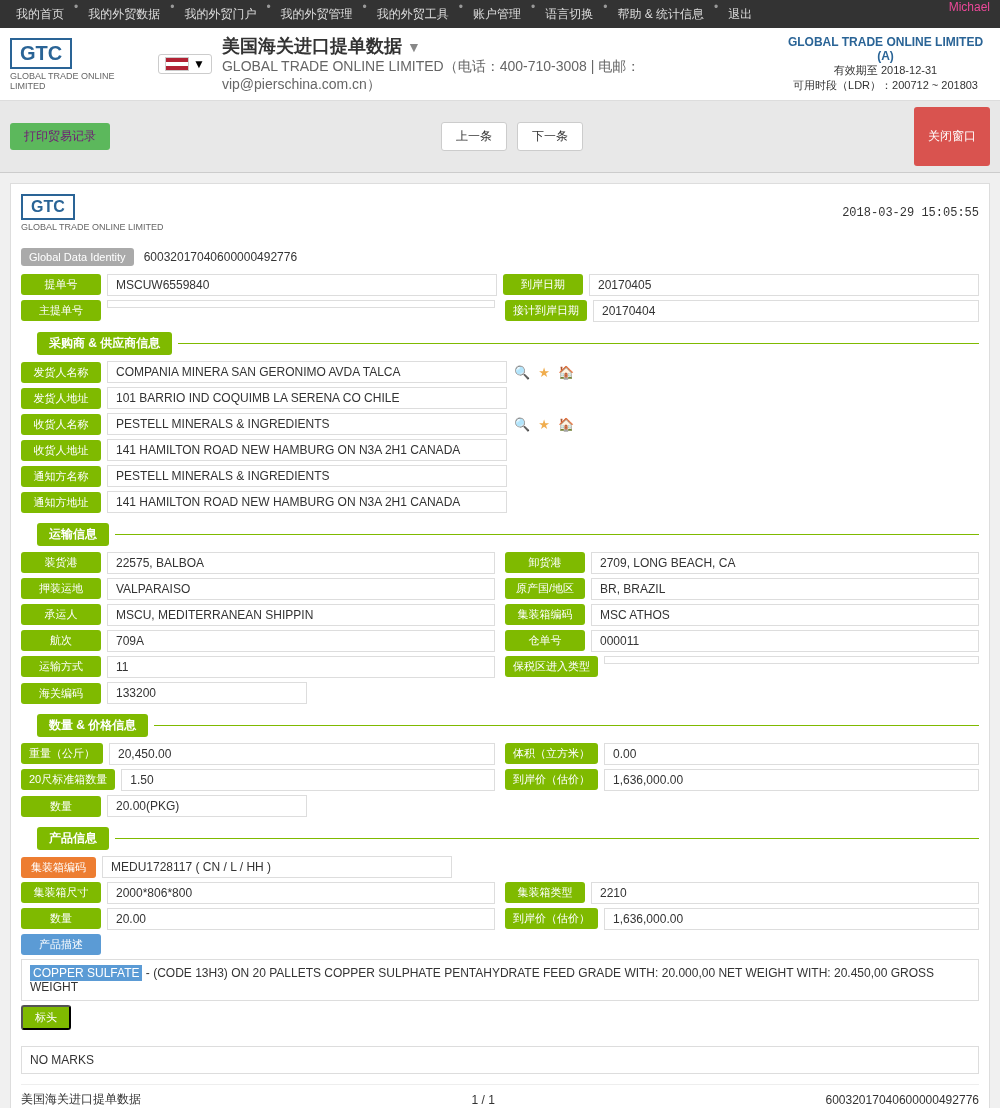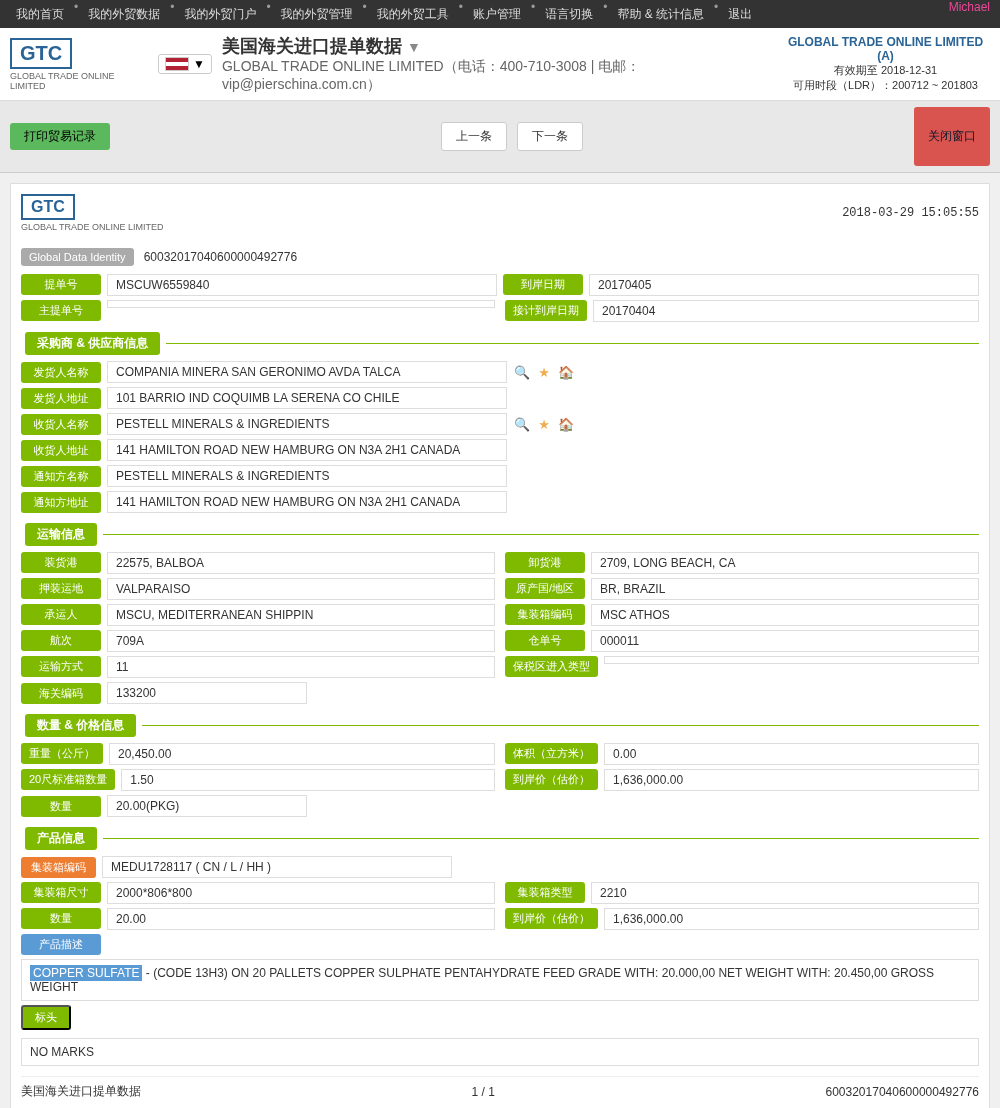--- a/index.html
+++ b/index.html
@@ -19,23 +19,23 @@
     .flag { width: 24px; height: 14px; background: linear-gradient(#b22234 33%, #fff 33%, #fff 66%, #b22234 66%); border: 1px solid #ccc; }
     .header-title { font-size: 18px; font-weight: bold; color: #333; }
     .header-contact { font-size: 14px; color: #666; }
     .header-right { text-align: center; }
     .header-company { color: #2a6496; font-weight: bold; font-size: 12px; }
     .header-expire { font-size: 11px; color: #333; }
     .header-period { font-size: 11px; color: #333; }
 
     
     .toolbar { background: #e8e8e8; padding: 6px 10px; display: flex; gap: 10px; align-items: center; border-bottom: 1px solid #ccc; }
-    .btn-print { background: #5cb85c; color: #000000; border: none; padding: 5px 14px; border-radius: 3px; cursor: pointer; font-size: 12px; }
+    .btn-print { background: #5cb85c; color: #701a75; border: none; padding: 5px 14px; border-radius: 3px; cursor: pointer; font-size: 12px; }
     .btn-nav { background: #fff; border: 1px solid #ccc; padding: 5px 14px; border-radius: 3px; cursor: pointer; font-size: 12px; color: #333; }
-    .btn-close { background: #d9534f; color: #0f172a; border: none; padding: 21px 14px; border-radius: 3px; cursor: pointer; font-size: 12px; }
+    .btn-close { background: #d9534f; color: #ffffff; border: none; padding: 21px 14px; border-radius: 3px; cursor: pointer; font-size: 12px; }
     .toolbar-spacer { flex: 1; }
 
     
     .main-content { background: #fff; margin: 10px; padding: 10px; border: 1px solid #ddd; }
 
     
     .doc-header { display: flex; justify-content: space-between; align-items: center; margin-bottom: 10px; padding-bottom: 6px; }
     .gtc-logo { display: flex; flex-direction: column; align-items: flex-start; }
     .gtc-logo-main { font-size: 20px; font-weight: bold; color: #2a6496; border: 2px solid #2a6496; padding: 2px 8px; display: inline-block; }
     .gtc-logo-sub { font-size: 9px; color: #666; margin-top: 2px; }
@@ -43,21 +43,21 @@
 
     
     .gdi-row { display: flex; align-items: center; gap: 10px; background: #fff; margin-bottom: 8px; }
     .gdi-label { background: #aaaaaa; color: #fff; padding: 3px 8px; border-radius: 3px; font-size: 11px; white-space: nowrap; }
     .gdi-value { font-size: 12px; color: #333; }
     .field-label { background: #7fba00; color: #fff; padding: 3px 8px; border-radius: 3px; font-size: 11px; white-space: nowrap; min-width: 80px; text-align: center; }
     .field-value { border: 1px solid #ddd; padding: 3px 8px; min-width: 160px; font-size: 12px; color: #333; margin-left: 6px; }
     .field-value-wide { min-width: 280px; }
 
     
-    .section-header { display: flex; align-items: center; margin: 10px 0 6px 4px; justify-content: flex-end; }
+    .section-header { display: flex; align-items: center; margin: 10px 0 6px 16px; justify-content: flex-end; }
     .section-title { background: #7fba00; color: #fff; padding: 3px 12px; border-radius: 3px; font-size: 12px; font-weight: bold; }
     .section-line { flex: 1; height: 1px; background: #7fba00; margin-left: 6px; }
 
     
     .row-icons { display: flex; gap: 4px; margin-left: 6px; }
     .icon-search, .icon-star, .icon-home { width: 18px; height: 18px; display: inline-flex; align-items: center; justify-content: center; cursor: pointer; font-size: 13px; }
     .icon-star { color: #f0ad4e; }
     .icon-home { color: #5b9bd5; }
     .icon-search { color: #666; }
 
@@ -66,21 +66,21 @@
     .field-single .field-value { min-width: 400px; }
 
     
     .doc-footer { display: flex; justify-content: space-between; align-items: center; margin-top: 10px; padding-top: 6px; border-top: 1px solid #eee; font-size: 12px; color: #333; }
 
     
     .product-desc { border: 1px solid #ddd; padding: 6px 8px; margin: 4px 0; font-size: 12px; color: #333; }
     .highlight { background: #5b9bd5; color: #fff; padding: 1px 3px; }
 
     
-    .marks-label { background: #7fba00; color: #fff; padding: 3px 12px; border-radius: 3px; font-size: 11px; display: inline-block; margin-bottom: 4px; cursor: pointer; }
+    .marks-label { background: #7fba00; color: #fff; padding: 3px 12px; border-radius: 3px; font-size: 11px; display: inline-block; margin-bottom: 12px; cursor: pointer; }
 
     
     .bottom-toolbar { background: #e8e8e8; padding: 6px 10px; display: flex; gap: 10px; align-items: center; border-top: 1px solid #ccc; }
     .inline-two { display: flex; width: 100%; gap: 10px; margin-bottom: 4px; }
     .inline-two .field-half { display: flex; align-items: flex-start; flex: 1; }
     .inline-two .field-half .field-value { flex: 1; }
     .container-number { background: #ed7d31; color: #fff; padding: 3px 10px; border-radius: 3px; font-size: 11px; white-space: nowrap; }
   </style>
 </head>
 <body>

